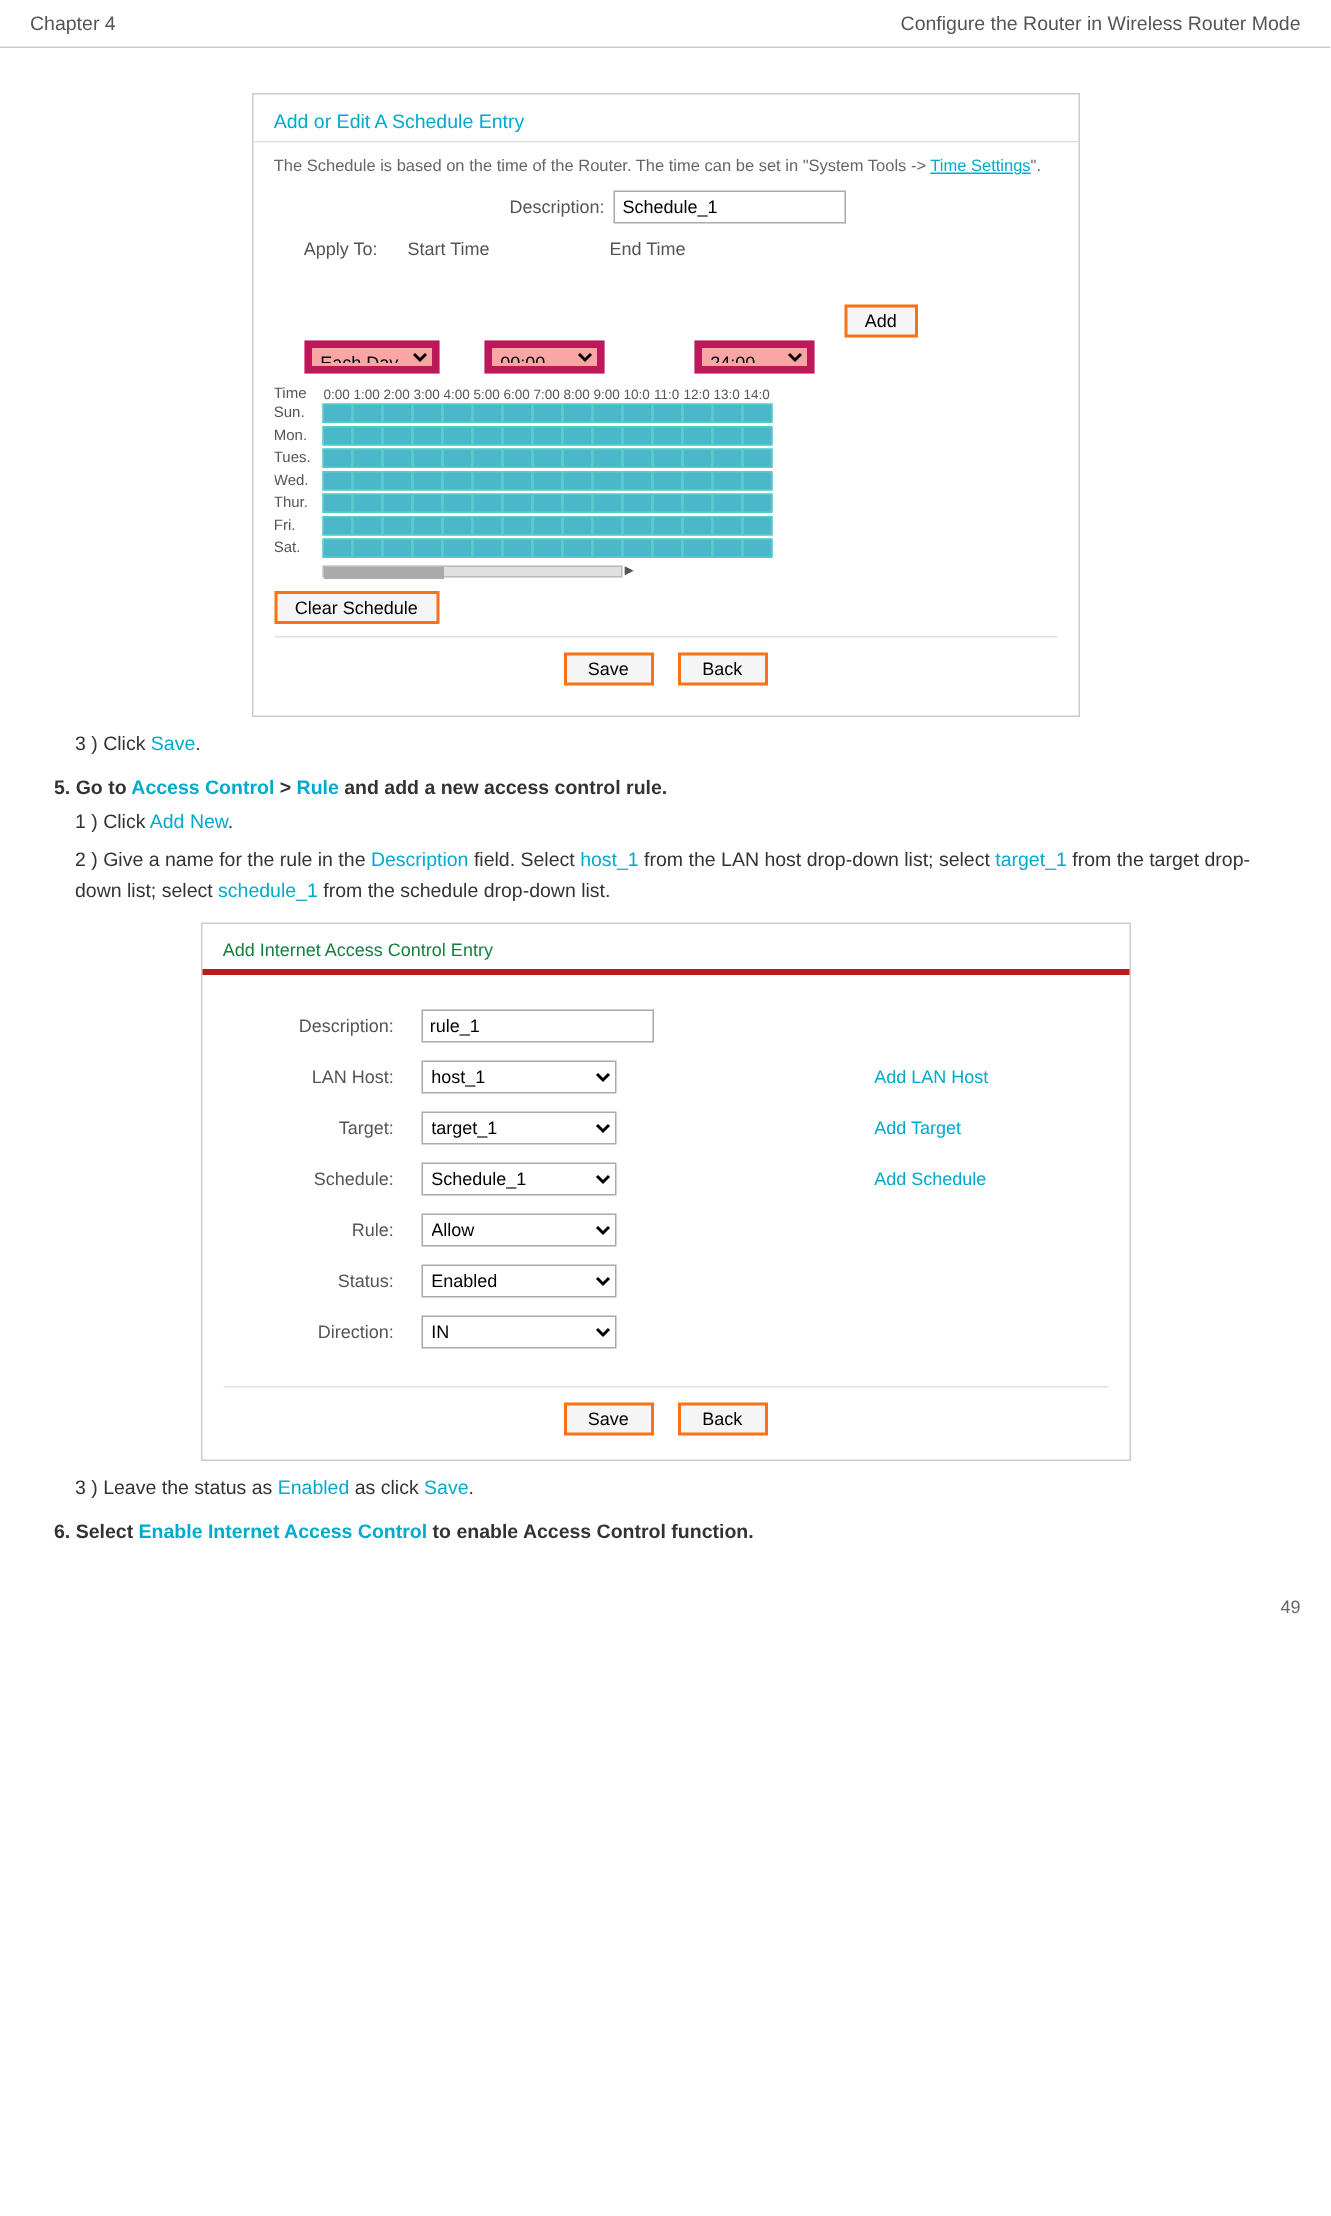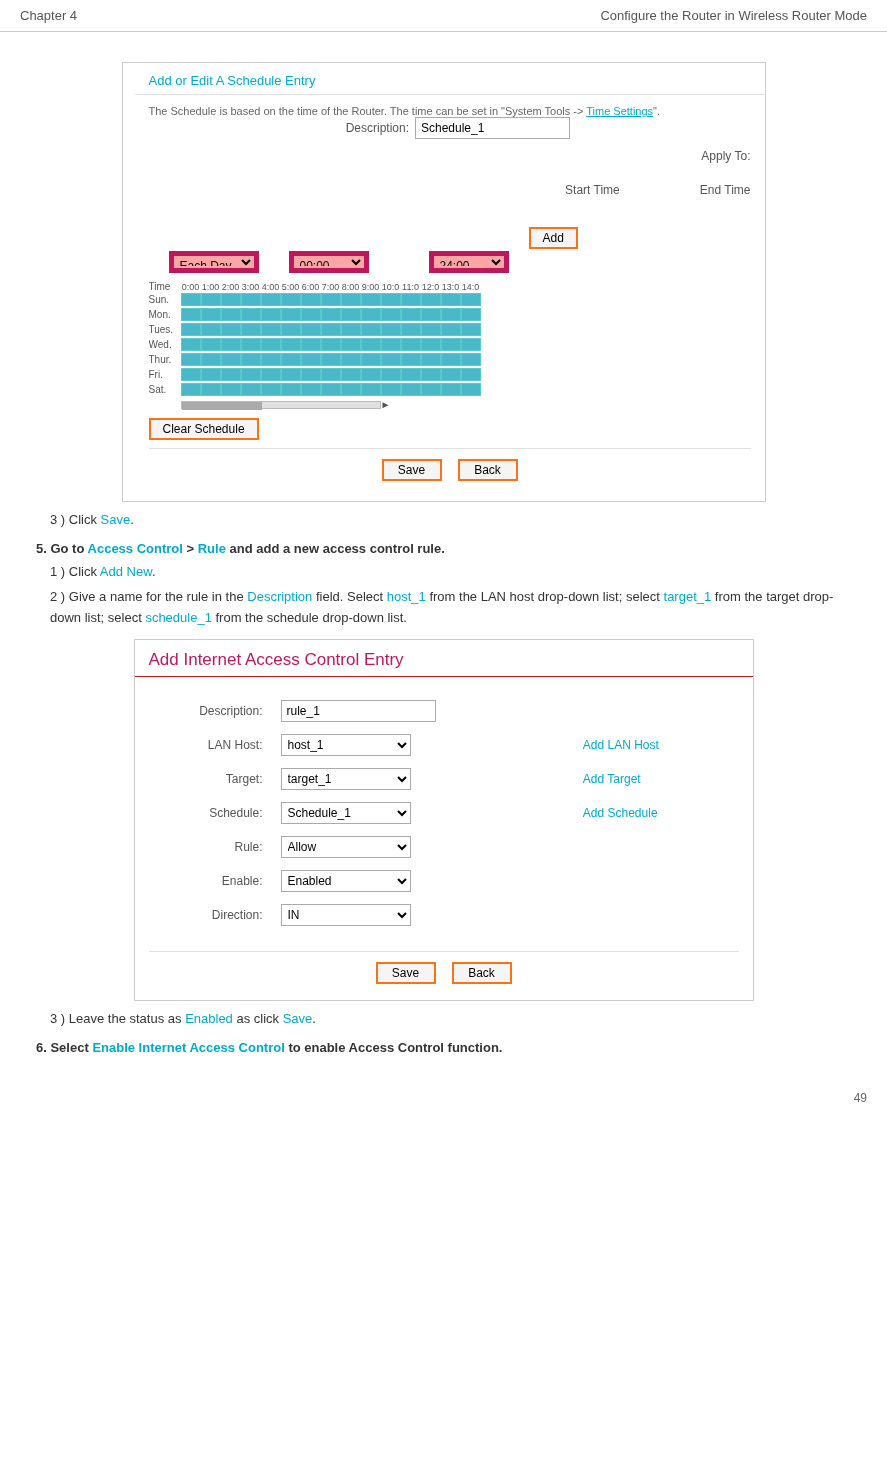--- a/index.html
+++ b/index.html
@@ -18,36 +18,36 @@
       border-bottom: 1px solid #ccc;
       font-size: 13px;
       color: #555;
     }
     .page-content {
       padding: 20px 30px;
     }
     .section-box {
       border: 1px solid #ccc;
       margin: 10px auto;
-      width: 644px;
+      width: 552px;
       background: #fff;
-      padding-left: 12px;
     }
     .section-title {
       color: #00aacc;
       font-size: 13px;
       padding: 10px 14px 6px;
       border-bottom: 1px solid #e0e0e0;
     }
     .section-inner {
       padding: 10px 14px;
     }
     .info-text {
       font-size: 11px;
       color: #666;
+      margin-bottom: 10px;
     }
     .info-text a { color: #00aacc; text-decoration: underline; }
     .form-row {
       display: flex;
       align-items: center;
       margin-bottom: 8px;
       gap: 6px;
     }
     .form-label {
       font-size: 12px;
@@ -177,24 +177,24 @@
       color: #666;
       font-size: 12px;
     }
     .section-box2 {
       border: 1px solid #ccc;
       margin: 10px auto;
       width: 620px;
       background: #fff;
     }
     .section-title2 {
-      color: #be185d;
-      font-size: 17px;
+      color: #15803d;
+      font-size: 12px;
       padding: 10px 14px 6px;
-      border-bottom: 1px solid #b91c1c;
+      border-bottom: 4px solid #b91c1c;
     }
     .form-table {
       width: 100%;
       padding: 10px 0;
     }
     .form-table tr td {
       padding: 5px 8px;
       font-size: 12px;
       vertical-align: middle;
     }
@@ -246,21 +246,21 @@
     <div class="section-inner">
       <div class="info-text">
         The Schedule is based on the time of the Router. The time can be set in "System Tools -&gt; <a>Time Settings</a>".
       </div>
 
       <div class="form-row" style="justify-content:center; margin-bottom:10px;">
         <span class="form-label">Description:</span>
         <input class="form-input" style="width: 155px;" value="Schedule_1">
       </div>
 
-      <div style="display:flex; align-items:flex-end; gap:20px; margin-bottom:6px; padding-left:20px;flex-direction:column;">
+      <div style="display:flex; align-items:center; gap:20px; margin-bottom:6px; padding-left:20px;">
         <div class="apply-group">
           <span style="font-size:12px;color:#555;">Apply To:</span>
         </div>
         <div style="display:flex; align-items:flex-end;">
           <span style="font-size:12px;color:#555;">Start Time</span>
           <span style="font-size:12px;color:#555;margin-left:80px;">End Time</span>
         </div>
       </div>
 
       <div style="display:flex; align-items:center; gap:10px; margin-bottom:8px; padding-left:20px;">
@@ -524,21 +524,21 @@
           <td class="td-label">Rule:</td>
           <td>
             <select class="select-wide">
               <option>Allow</option>
               <option>Deny</option>
             </select>
           </td>
           <td></td>
         </tr>
         <tr>
-          <td class="td-label">Enable:</td>
+          <td class="td-label">Status:</td>
           <td>
             <select class="select-wide">
               <option>Enabled</option>
               <option>Disabled</option>
             </select>
           </td>
           <td></td>
         </tr>
         <tr>
           <td class="td-label">Direction:</td>

